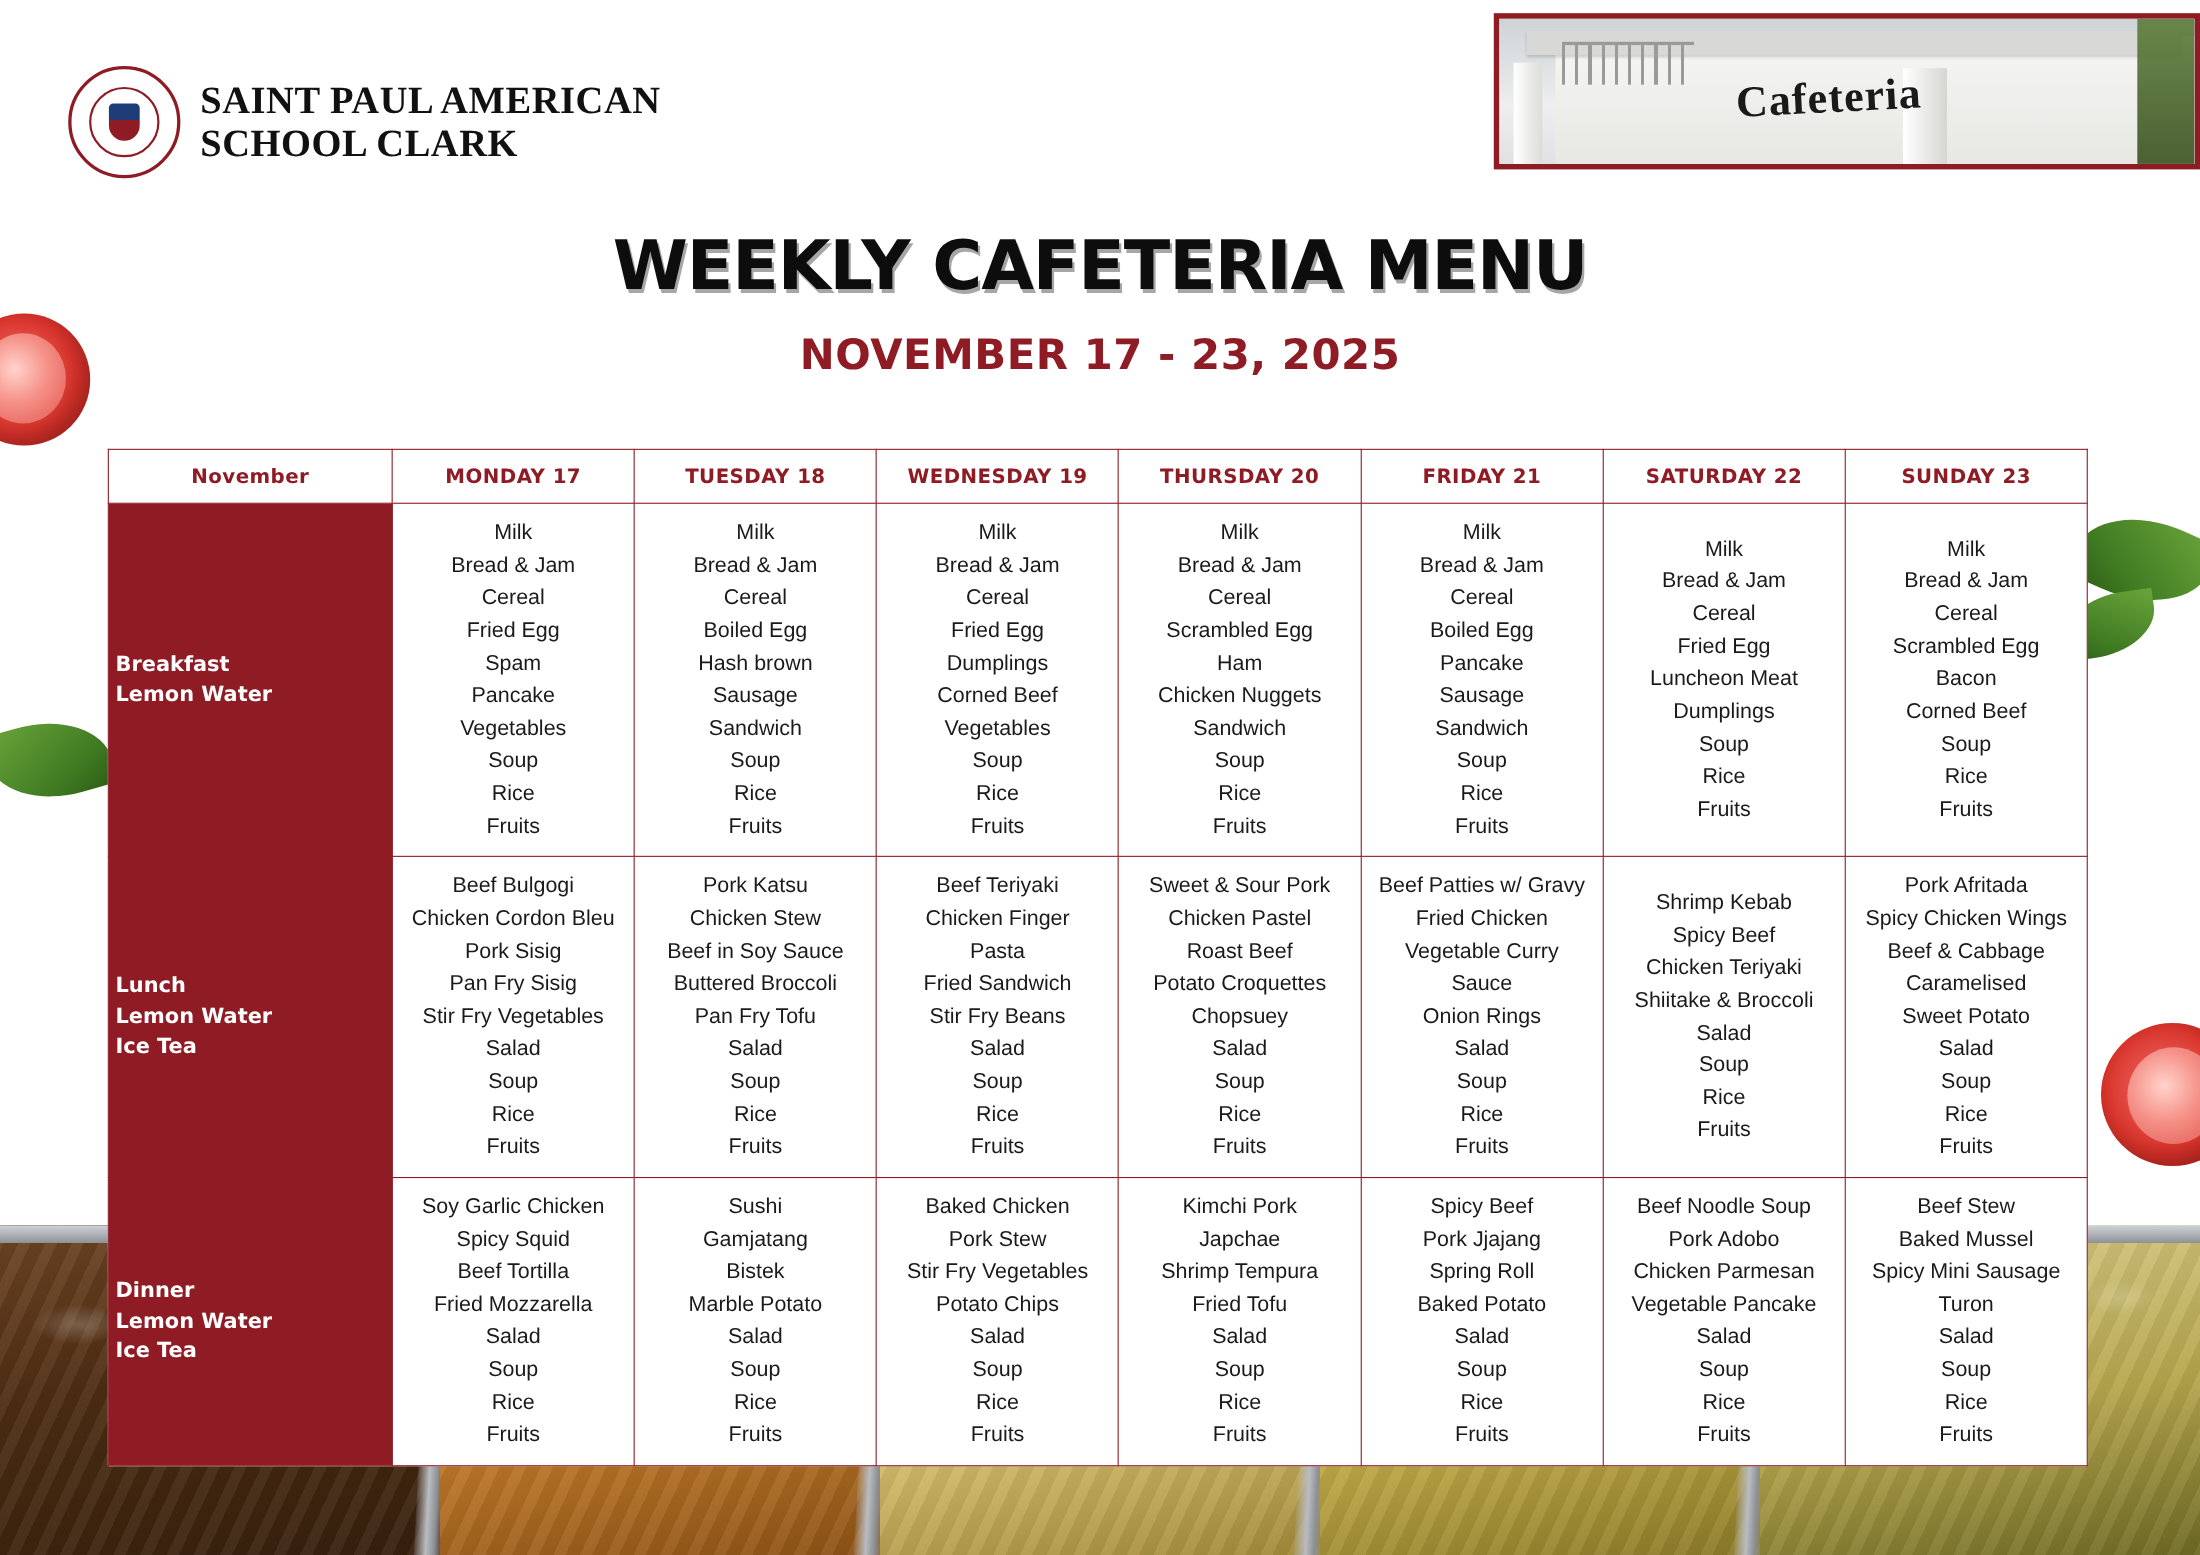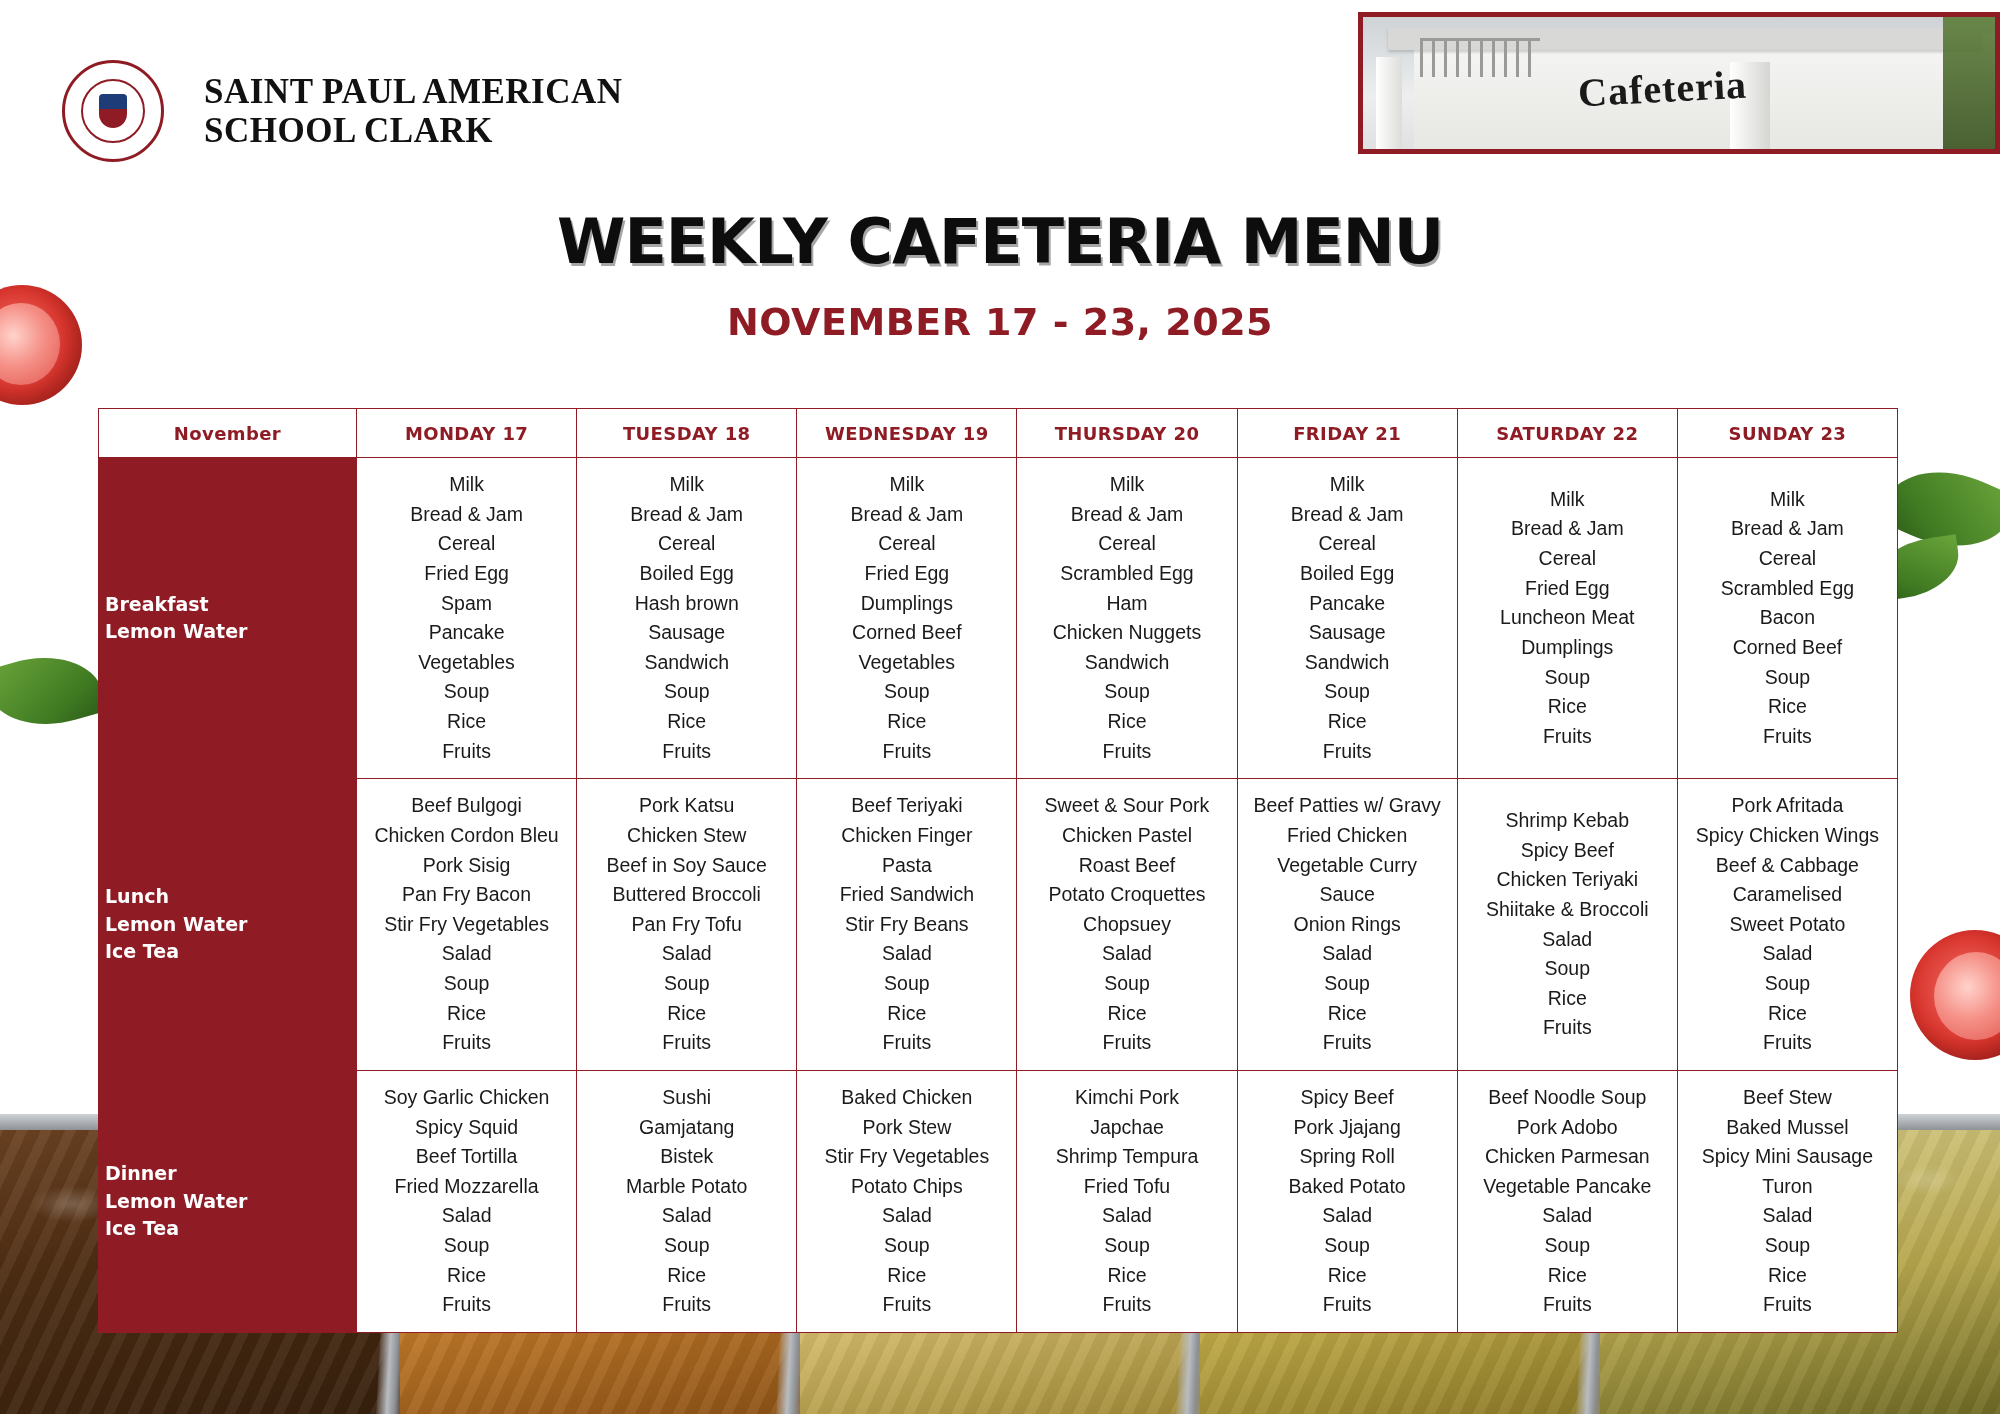--- a/index.html
+++ b/index.html
@@ -103,21 +103,20 @@
     background: linear-gradient(180deg,#1d3c78 0%,#1d3c78 45%,#8f1c24 45%,#8f1c24 100%);
     border-radius: 4px 4px 14px 14px;
   }
   .school-name {
     font-family: "Liberation Serif", serif;
     font-weight: bold;
     font-size: 35px;
     line-height: 1.12;
     color: #111111;
     letter-spacing: .5px;
-    margin-left: 22px;
   }
 
   .photo-frame {
     position: absolute; right: 0px; top: 12px;
     width: 632px; height: 132px;
     border: 5px solid #8f1c24;
     background: #e9eaec;
     overflow: hidden;
   }
   .photo-sky { position:absolute; inset:0; background: linear-gradient(180deg,#cfd3d6 0%, #eceeef 60%, #dfe1e3 100%); }
@@ -371,21 +370,21 @@
         <tr>
           <td class="row-label">
             <div>Lunch</div>
             <div>Lemon Water</div>
             <div>Ice Tea</div>
           </td>
           <td class="meal-cell">
             <div>Beef Bulgogi</div>
             <div>Chicken Cordon Bleu</div>
             <div>Pork Sisig</div>
-            <div>Pan Fry Bacon</div>
+            <div>Pan Fry Sisig</div>
             <div>Stir Fry Vegetables</div>
             <div>Salad</div>
             <div>Soup</div>
             <div>Rice</div>
             <div>Fruits</div>
           </td>
           <td class="meal-cell">
             <div>Pork Katsu</div>
             <div>Chicken Stew</div>
             <div>Beef in Soy Sauce</div>

